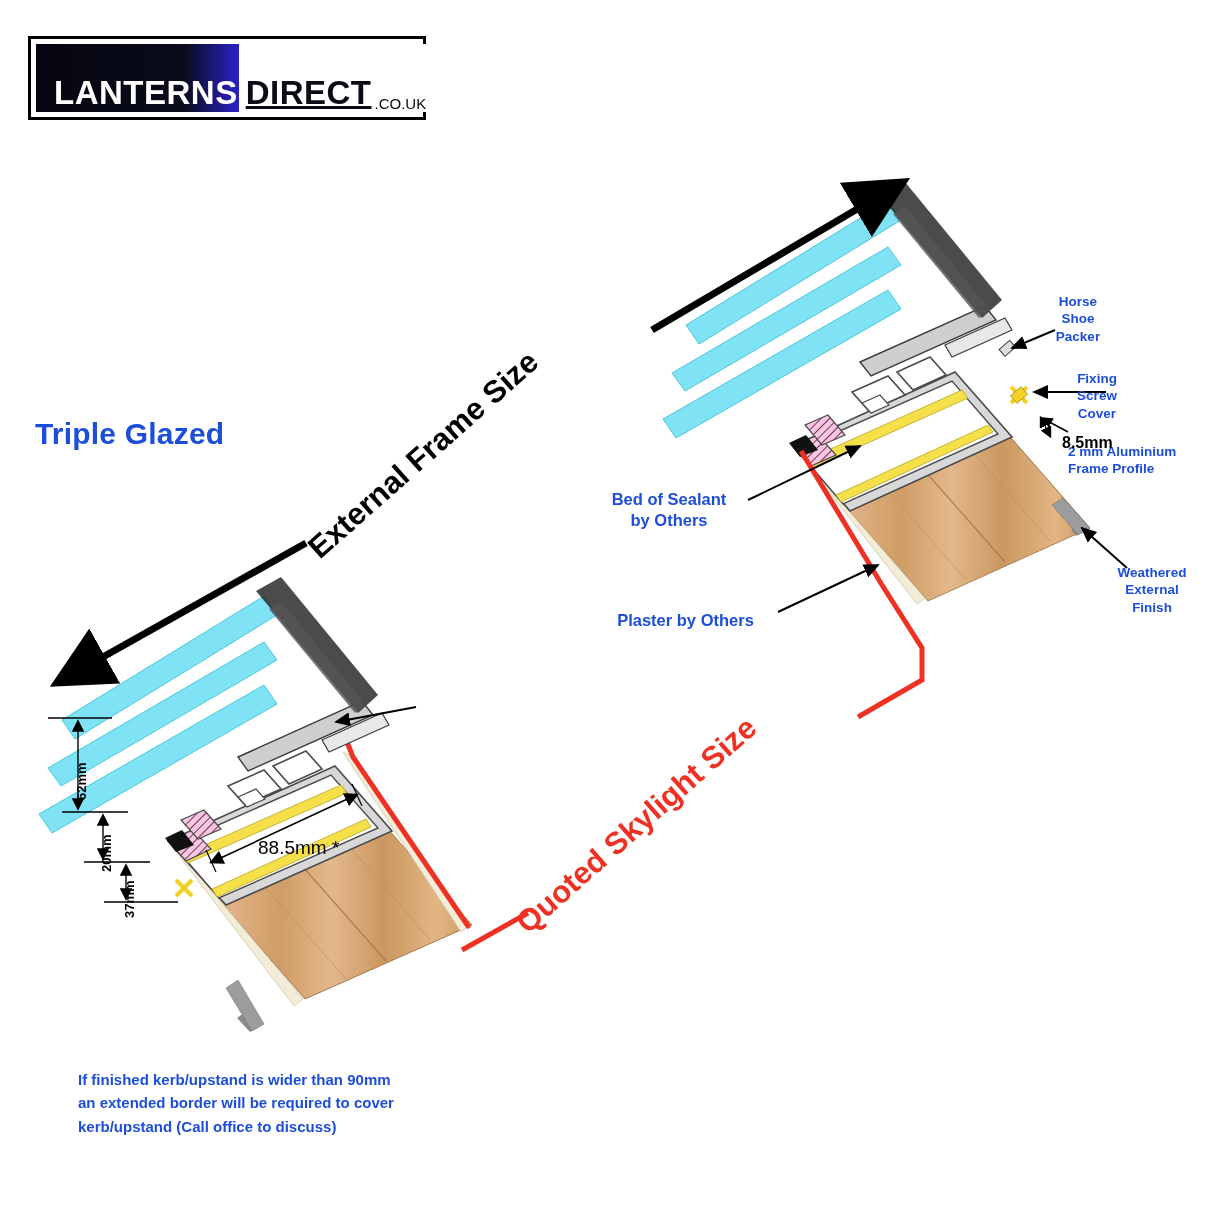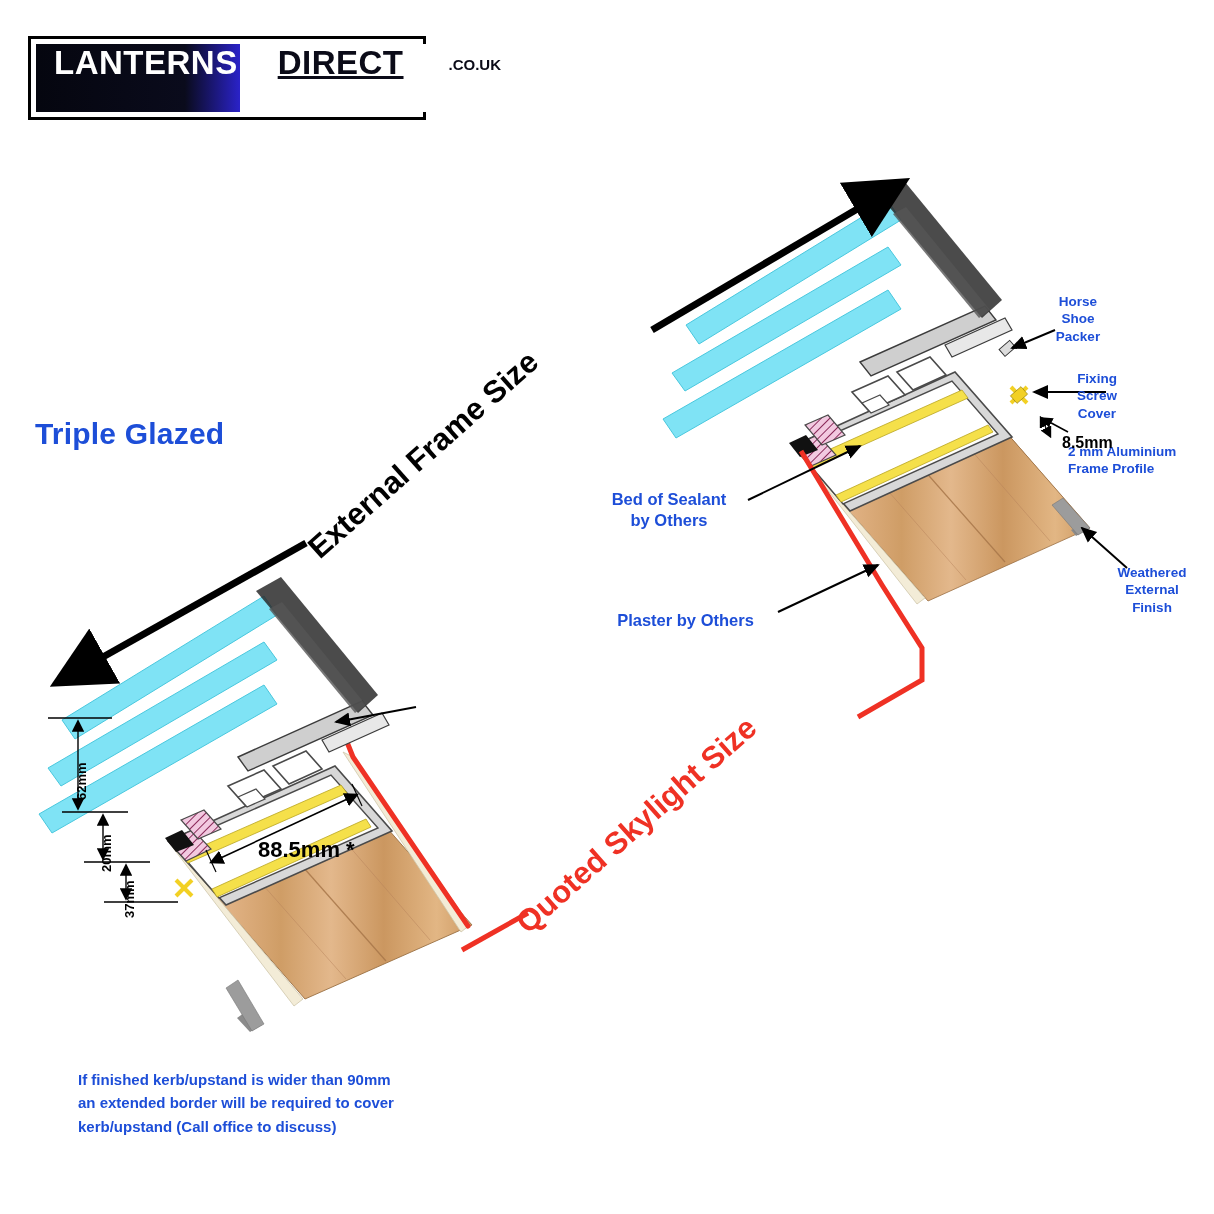--- a/index.html
+++ b/index.html
@@ -29,45 +29,44 @@
     box-sizing: border-box;
     display: flex;
     align-items: center;
   }
   #logo-inner {
     margin: 5px;
     width: 100%;
     height: calc(100% - 10px);
     background: linear-gradient(to right, #05060f 0%, #0a0b1c 38%, #2a22c8 52%, #ffffff 52%, #ffffff 100%);
     display: flex;
-    align-items: flex-start;
+    align-items: flex-end;
     box-sizing: border-box;
     padding-left: 18px;
-    gap: 32px;
   }
   .logo-word-1 {
     color: #ffffff;
     font-size: 33px;
     font-weight: bold;
     letter-spacing: 0.5px;
     font-family: "Liberation Sans", sans-serif;
   }
   .logo-word-2 {
     color: #0b0b18;
     font-size: 33px;
     font-weight: bold;
     letter-spacing: 0.5px;
     margin-left: 8px;
     text-decoration: underline;
   }
   .logo-tld {
     color: #0b0b18;
     font-size: 15px;
-    font-weight: bold;
-    margin-left: 13px;
+    font-weight: normal;
+    margin-left: 3px;
     margin-top: 12px;
   }
   
   .lbl {
     position: absolute;
     font-family: "Liberation Sans", sans-serif;
     color: #1d4ed8;
     font-weight: bold;
     line-height: 1.28;
     white-space: pre-line;
@@ -123,22 +122,22 @@
     color: #000;
   }
   .dimtext.vert {
     transform: rotate(-90deg);
     transform-origin: left top;
     white-space: nowrap;
   }
   #dim-885 {
     left: 233px;
     top: 837px;
-    font-size: 22px;
-    font-weight: bold;
+    font-size: 19px;
+    font-weight: normal;
     padding-left: 25px;
   }
   svg.overlay {
     position: absolute;
     left: 0;
     top: 0;
     width: 1214px;
     height: 1214px;
     pointer-events: none;
   }

